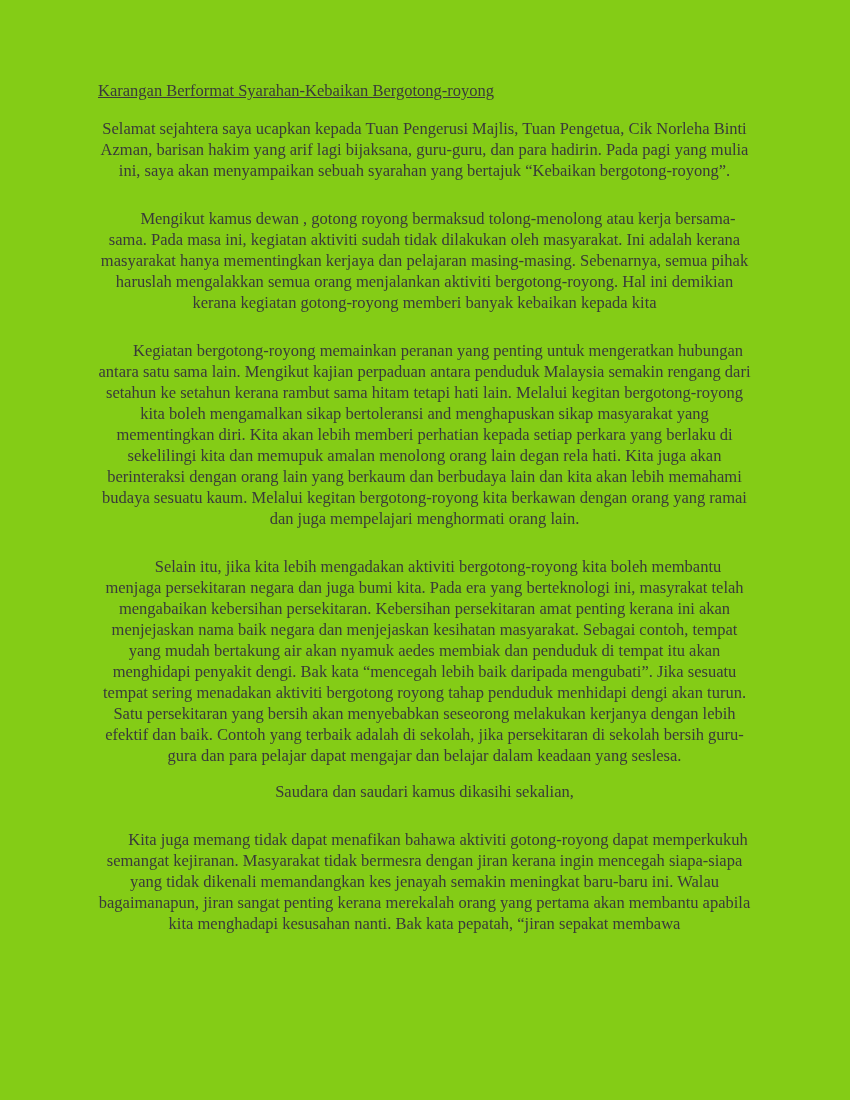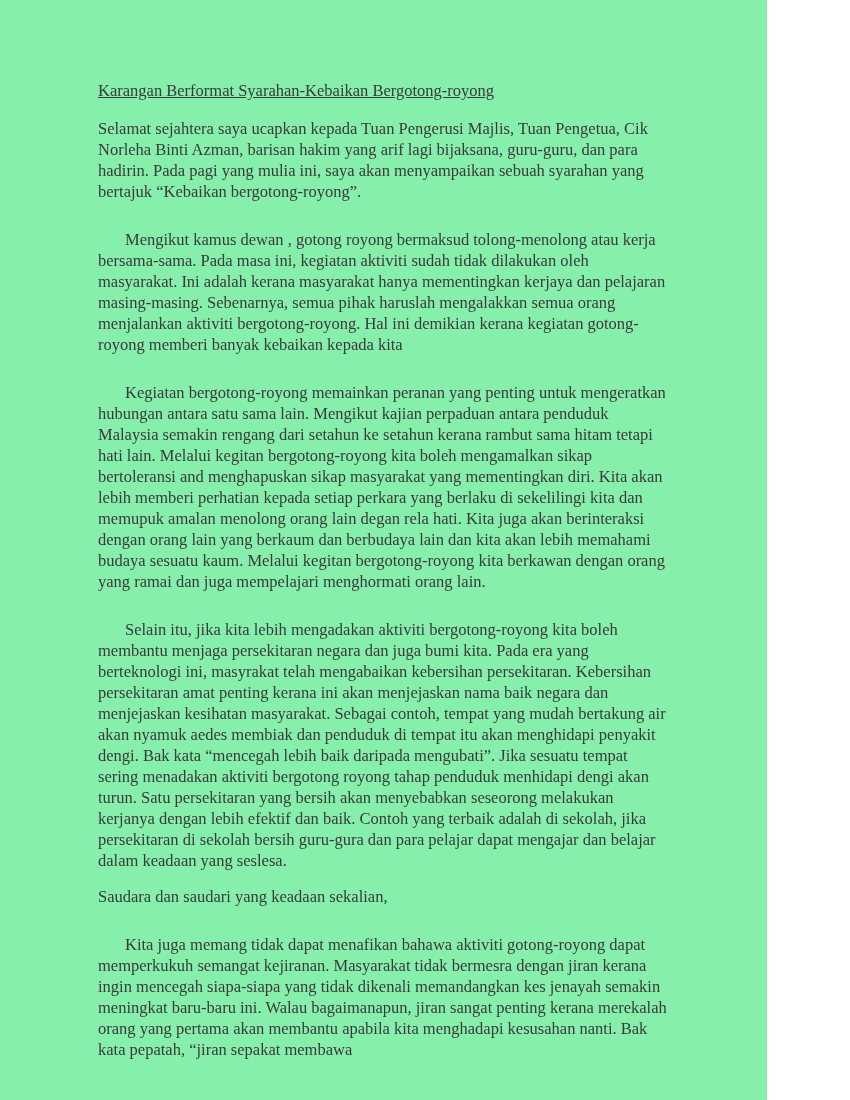--- a/index.html
+++ b/index.html
@@ -7,50 +7,50 @@
     padding: 0;
     background: #ffffff;
   }
   body {
     width: 850px;
     height: 1100px;
     overflow: hidden;
   }
   .sheet {
     box-sizing: border-box;
-    width: 767px;
+    width: 850px;
     height: 1100px;
     padding: 80px 99px 8px 98px;
-    background: #86efac;
+    background: #84cc16;
     font-family: "Liberation Serif", "DejaVu Serif", serif;
     font-size: 16.5px;
     line-height: 21px;
     color: #3a3a3a;
   }
   .doc-title {
     font-size: 16.5px;
     font-weight: normal;
     text-decoration: underline;
     margin: 0 0 17px 0;
   }
   .doc-body p {
     margin: 0 0 15px 0;
-    text-align: left;
+    text-align: center;
   }
   .doc-body p.indent {
     text-indent: 27px;
     margin-top: 27px;
   }
 </style>
 </head>
 <body>
 
 <main class="sheet">
   <h1 class="doc-title">Karangan Berformat Syarahan-Kebaikan Bergotong-royong</h1>
   <section class="doc-body" id="doc-body">
       <p class="">Selamat sejahtera saya ucapkan kepada Tuan Pengerusi Majlis, Tuan Pengetua, Cik Norleha Binti Azman, barisan hakim yang arif lagi bijaksana, guru-guru, dan para hadirin. Pada pagi yang mulia ini, saya akan menyampaikan sebuah syarahan yang bertajuk “Kebaikan bergotong-royong”.</p>
       <p class="indent">Mengikut kamus dewan , gotong royong bermaksud tolong-menolong atau kerja bersama-sama. Pada masa ini, kegiatan aktiviti sudah tidak dilakukan oleh masyarakat. Ini adalah kerana masyarakat hanya mementingkan kerjaya dan pelajaran masing-masing. Sebenarnya, semua pihak haruslah mengalakkan semua orang menjalankan aktiviti bergotong-royong. Hal ini demikian kerana kegiatan gotong-royong memberi banyak kebaikan kepada kita</p>
       <p class="indent">Kegiatan bergotong-royong memainkan peranan yang penting untuk mengeratkan hubungan antara satu sama lain. Mengikut kajian perpaduan antara penduduk Malaysia semakin rengang dari setahun ke setahun kerana rambut sama hitam tetapi hati lain. Melalui kegitan bergotong-royong kita boleh mengamalkan sikap bertoleransi and menghapuskan sikap masyarakat yang mementingkan diri. Kita akan lebih memberi perhatian kepada setiap perkara yang berlaku di sekelilingi kita dan memupuk amalan menolong orang lain degan rela hati. Kita juga akan berinteraksi dengan orang lain yang berkaum dan berbudaya lain dan kita akan lebih memahami budaya sesuatu kaum. Melalui kegitan bergotong-royong kita berkawan dengan orang yang ramai dan juga mempelajari menghormati orang lain.</p>
       <p class="indent">Selain itu, jika kita lebih mengadakan aktiviti bergotong-royong kita boleh membantu menjaga persekitaran negara dan juga bumi kita. Pada era yang berteknologi ini, masyrakat telah mengabaikan kebersihan persekitaran. Kebersihan persekitaran amat penting kerana ini akan menjejaskan nama baik negara dan menjejaskan kesihatan masyarakat. Sebagai contoh, tempat yang mudah bertakung air akan nyamuk aedes membiak dan penduduk di tempat itu akan menghidapi penyakit dengi. Bak kata “mencegah lebih baik daripada mengubati”. Jika sesuatu tempat sering menadakan aktiviti bergotong royong tahap penduduk menhidapi dengi akan turun. Satu persekitaran yang bersih akan menyebabkan seseorong melakukan kerjanya dengan lebih efektif dan baik. Contoh yang terbaik adalah di sekolah, jika persekitaran di sekolah bersih guru-gura dan para pelajar dapat mengajar dan belajar dalam keadaan yang seslesa.</p>
-      <p class="">Saudara dan saudari yang keadaan sekalian,</p>
+      <p class="">Saudara dan saudari kamus dikasihi sekalian,</p>
       <p class="indent">Kita juga memang tidak dapat menafikan bahawa aktiviti gotong-royong dapat memperkukuh semangat kejiranan. Masyarakat tidak bermesra dengan jiran kerana ingin mencegah siapa-siapa yang tidak dikenali memandangkan kes jenayah semakin meningkat baru-baru ini. Walau bagaimanapun, jiran sangat penting kerana merekalah orang yang pertama akan membantu apabila kita menghadapi kesusahan nanti. Bak kata pepatah, “jiran sepakat membawa</p>
     </section>
 </main>
 
 </body></html>

